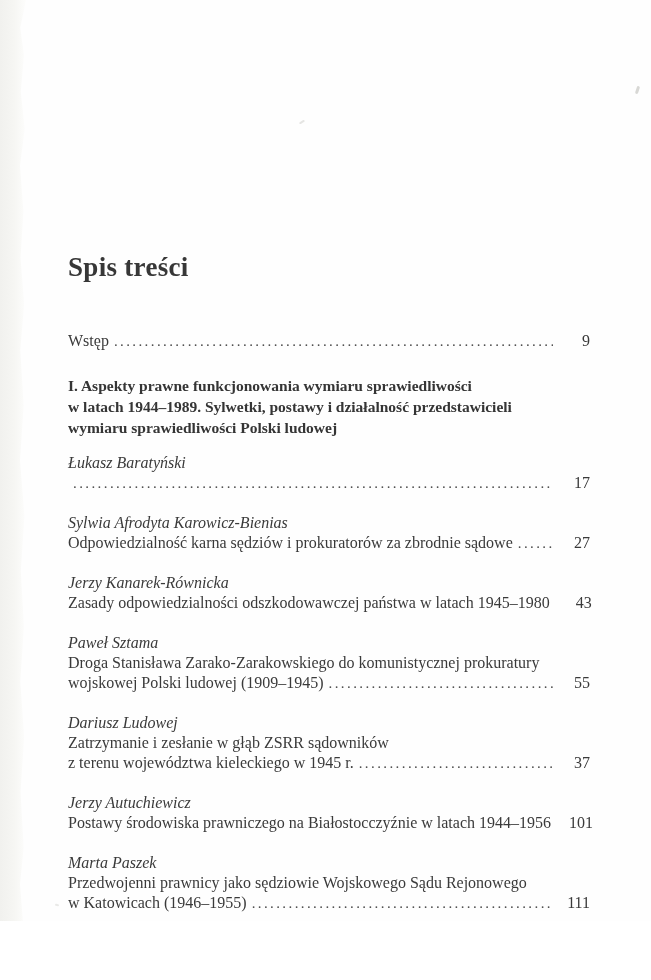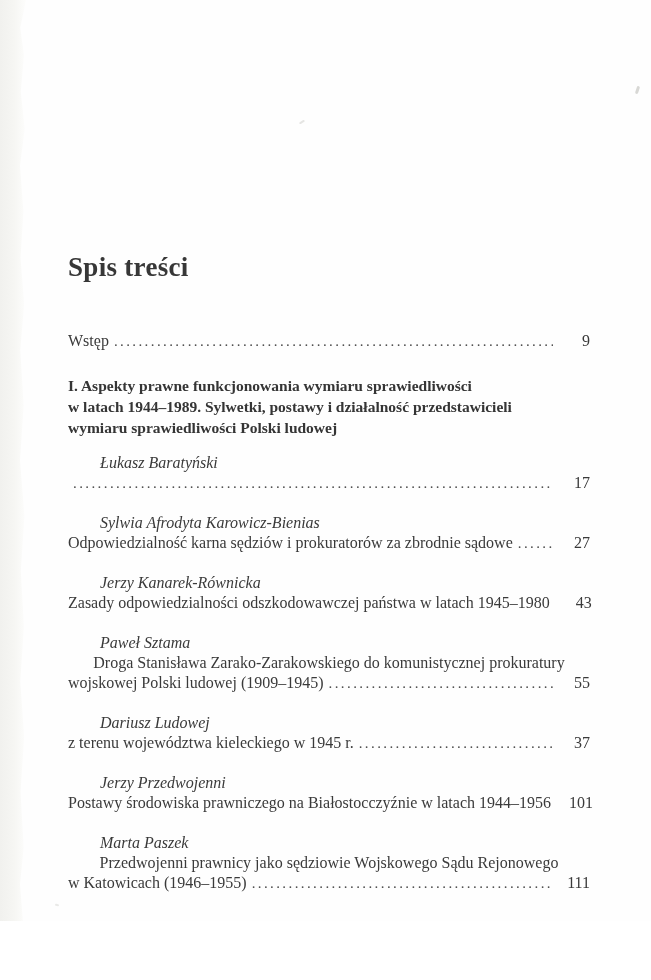--- a/index.html
+++ b/index.html
@@ -91,22 +91,22 @@
     color: #353535;
     margin-bottom: 15px;
     margin-top: 15px;
   }
   .entries { margin: 0; }
   .entry {
     font-size: 16px;
     line-height: 20px;
     margin-bottom: 20px;
   }
-  .entry .author { font-style: italic; margin-left: 32px; }
-  .entry .title-line { white-space: nowrap; text-align: center; }
+  .entry .author { font-style: italic; }
+  .entry .title-line { white-space: nowrap; }
 </style>
 </head>
 <body>
 
 <div class="scan-page">
 
   <div class="page-edge"></div>
   <div class="smudge"></div>
   <div class="speck s1"></div>
   <div class="speck s2"></div>
@@ -161,29 +161,30 @@
         <div class="title-line">Droga Stanisława Zarako-Zarakowskiego do komunistycznej prokuratury</div>
         <div class="toc-row">
           <span class="toc-text">wojskowej Polski ludowej (1909–1945)</span>
           <span class="leader"></span>
           <span class="pagenum">55</span>
         </div>
       </div>
 
       <div class="entry">
         <div class="author">Dariusz Ludowej</div>
+        <div class="title-line">Zatrzymanie i zesłanie w głąb ZSRR sądowników</div>
         <div class="toc-row">
           <span class="toc-text">z terenu województwa kieleckiego w 1945 r.</span>
           <span class="leader"></span>
           <span class="pagenum">37</span>
         </div>
       </div>
 
       <div class="entry">
-        <div class="author">Jerzy Przedwojenni</div>
+        <div class="author">Jerzy Autuchiewicz</div>
         <div class="toc-row">
           <span class="toc-text">Postawy środowiska prawniczego na Białostocczyźnie w latach 1944–1956</span>
           <span class="leader"></span>
           <span class="pagenum">101</span>
         </div>
       </div>
 
       <div class="entry">
         <div class="author">Marta Paszek</div>
         <div class="title-line">Przedwojenni prawnicy jako sędziowie Wojskowego Sądu Rejonowego</div>

